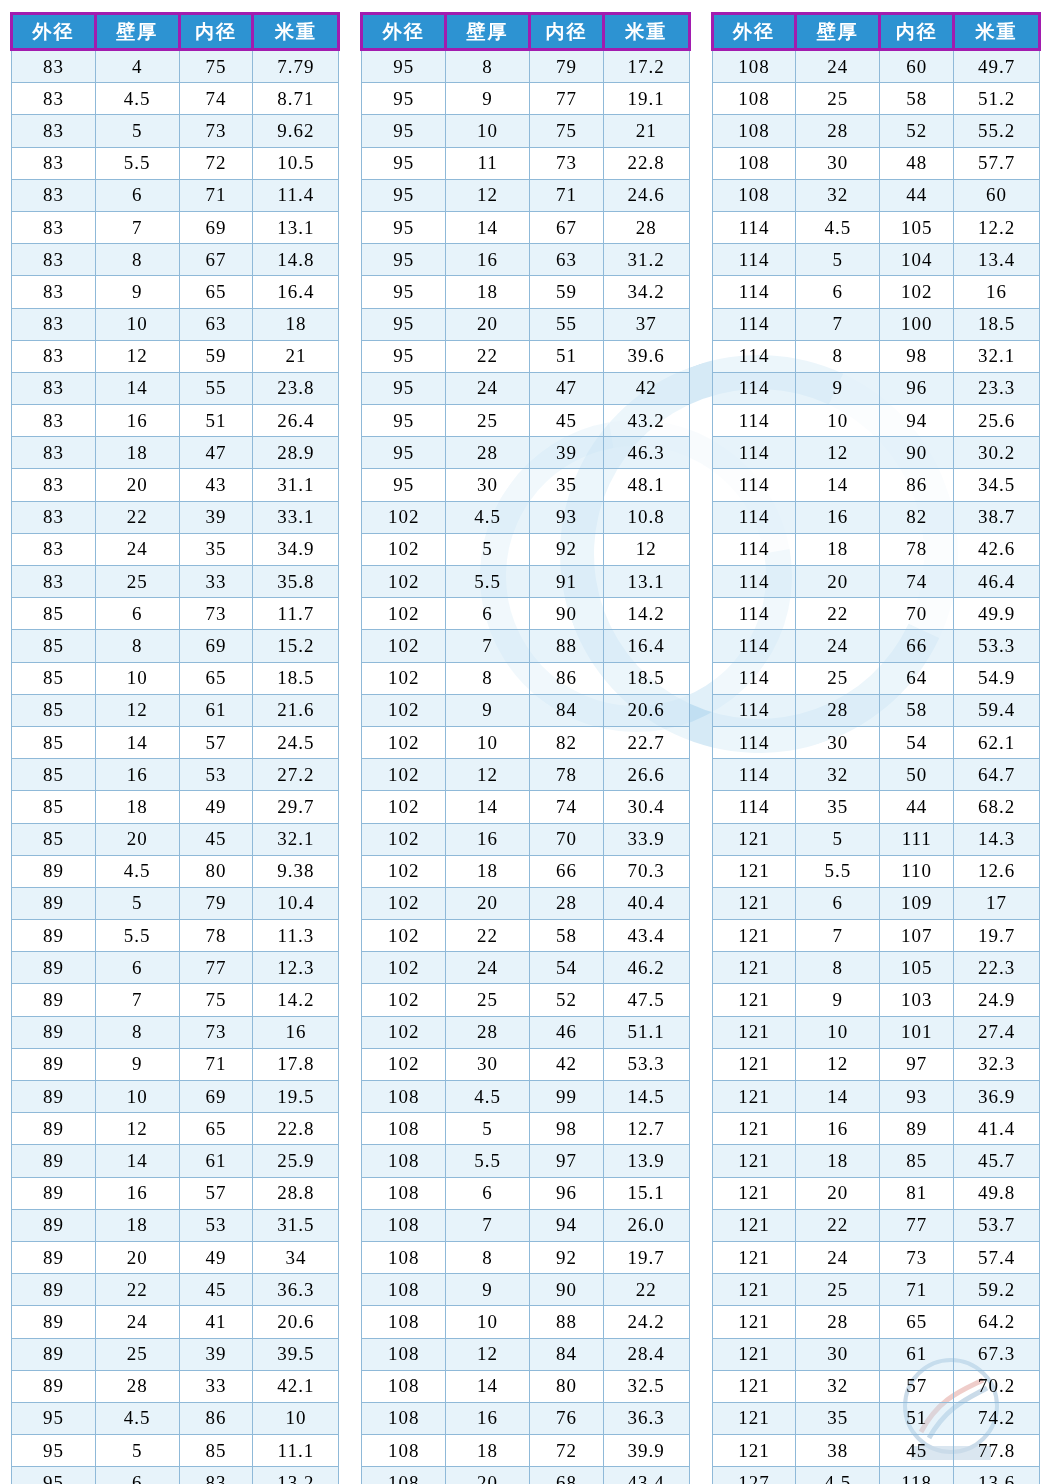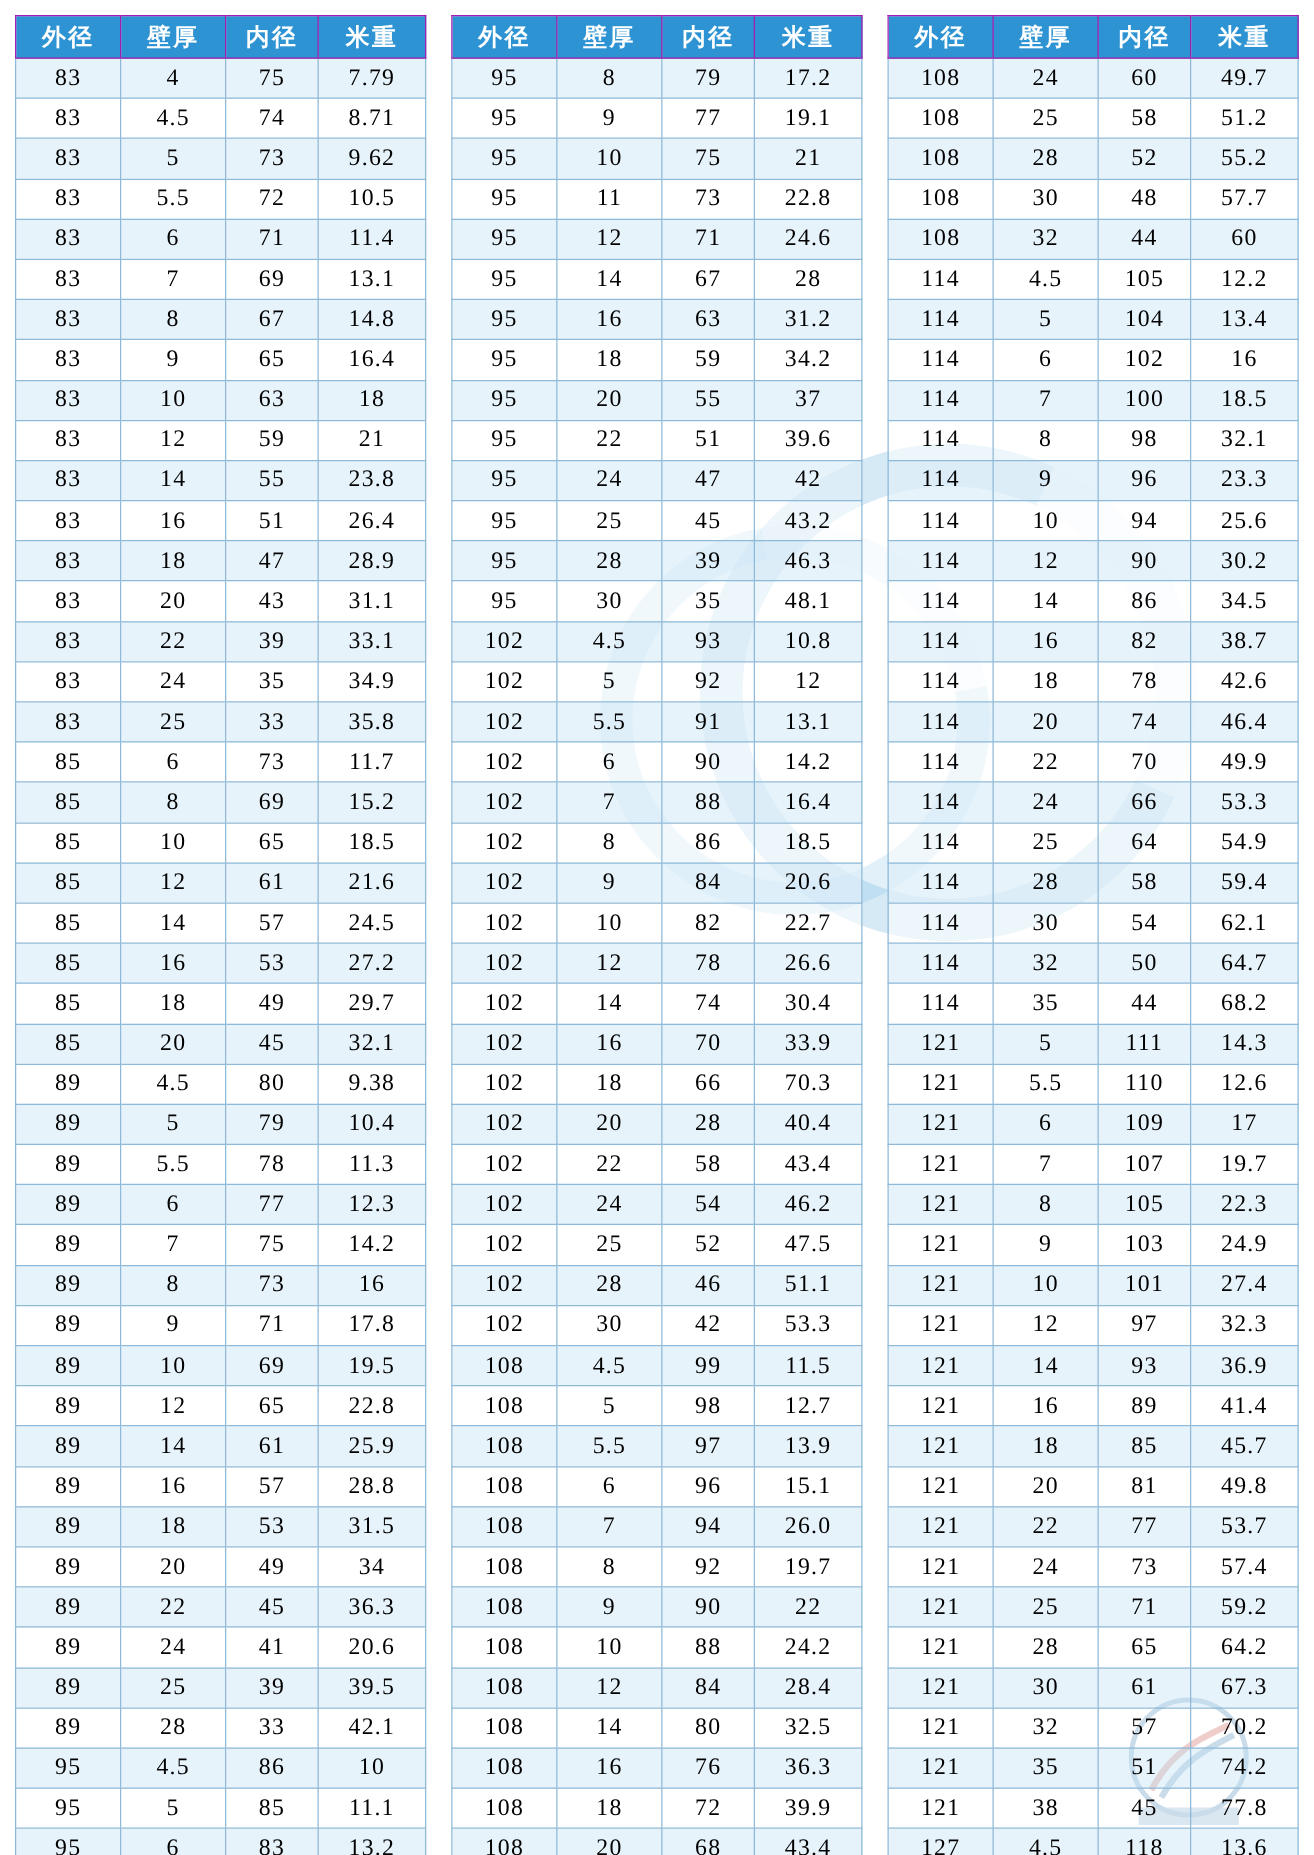--- a/index.html
+++ b/index.html
@@ -104,21 +104,21 @@
     font-size: 19px;
     letter-spacing: 1px;
     background-clip: padding-box;
   }
   table.steel th {
     background: #2d93d2;
     color: #ffffff;
     font-family: "DejaVu Sans", sans-serif;
     font-weight: bold;
     font-size: 19px;
-    border: 1px solid #a21caf;
+    border: 3px solid #a21caf;
     letter-spacing: 2px;
     height: 33px;
   }
   table.steel td {
     color: #000000;
   }
   tr.even td {
     background: rgba(222, 238, 248, 0.72);
   }
   tr.odd td {
@@ -642,21 +642,21 @@
           <tr class="odd">
             <td>102</td>
             <td>30</td>
             <td>42</td>
             <td>53.3</td>
           </tr>
           <tr class="even">
             <td>108</td>
             <td>4.5</td>
             <td>99</td>
-            <td>11.5</td>
+            <td>14.5</td>
           </tr>
           <tr class="odd">
             <td>108</td>
             <td>5</td>
             <td>98</td>
             <td>12.7</td>
           </tr>
           <tr class="even">
             <td>108</td>
             <td>5.5</td>

